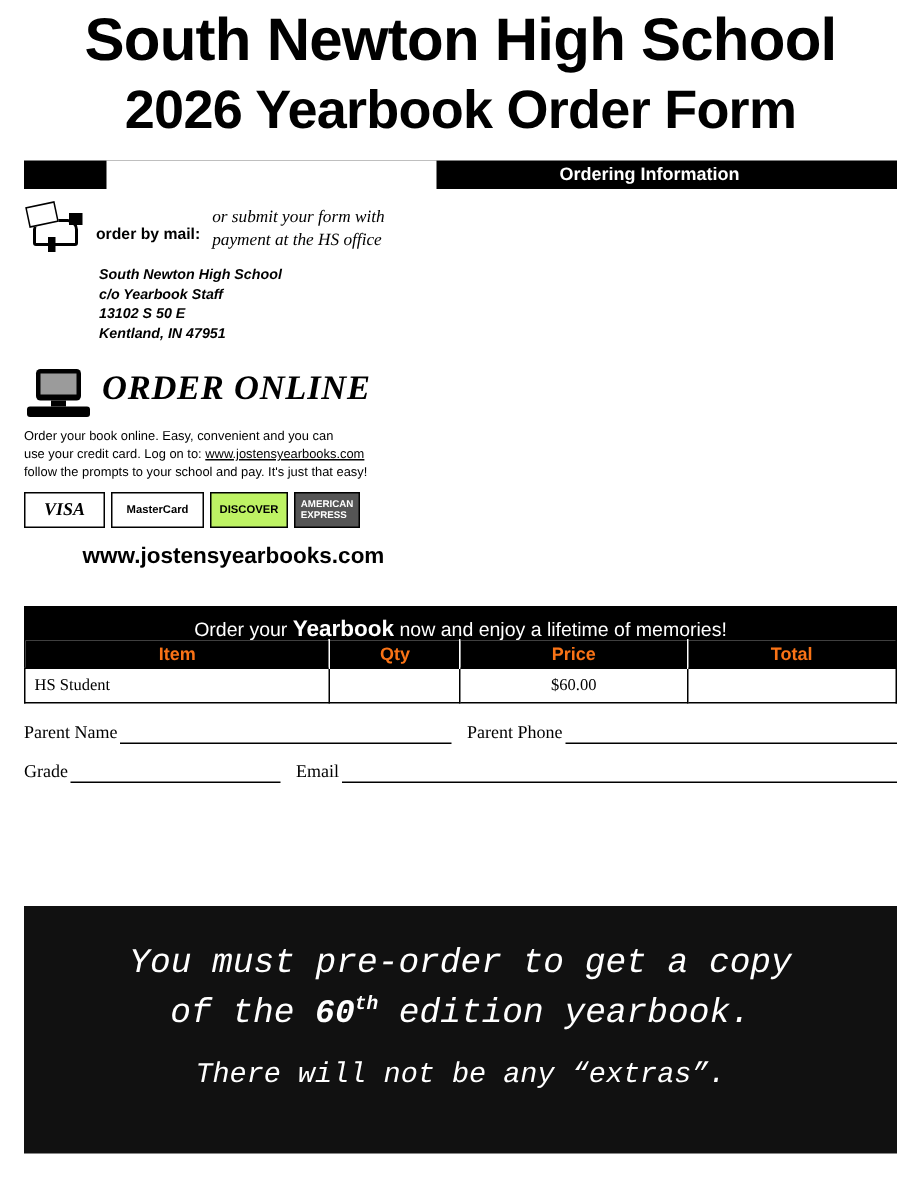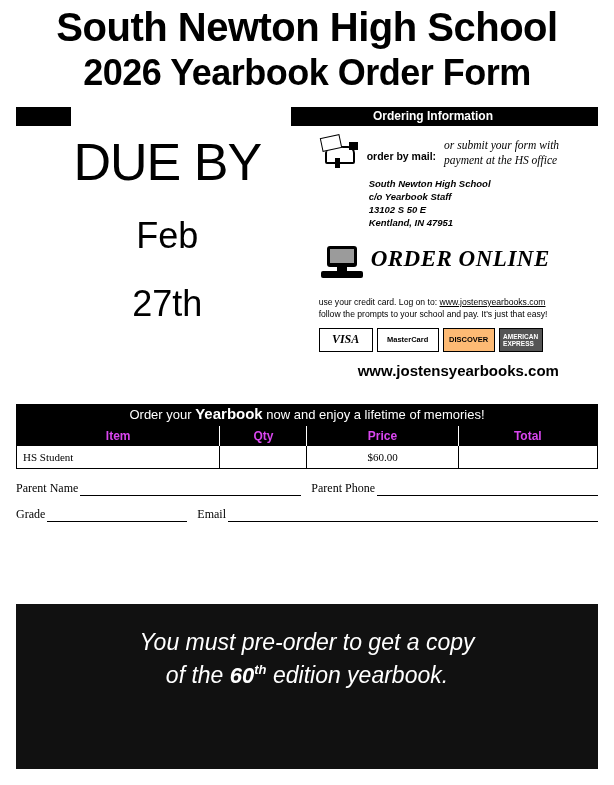--- a/index.html
+++ b/index.html
@@ -250,52 +250,52 @@
     display: flex;
     align-items: center;
     justify-content: center;
     font-size: 8px;
     font-weight: bold;
     padding: 0 4px;
     background: #fff;
   }
   .card.visa { font-family: "Liberation Serif", serif; font-style: italic; font-size: 12px; width: 44px; }
   .card.mc { width: 52px; font-size: 7.5px; }
-  .card.disc { width: 42px; font-size: 7.5px; background:#fdba74; }
+  .card.disc { width: 42px; font-size: 7.5px; background:#bef264; }
   .card.amex { width: 34px; background:#555; color:#fff; font-size: 6.5px; }
 
   .site-url {
     text-align: center;
     font-size: 15px;
     font-weight: bold;
     margin-top: 10px;
   }
 
   
   .yb-band {
     margin: 6px 16px 0 16px;
     background: #000;
     color: #fff;
     height: 22px;
-    line-height: 20px;
+    line-height: 32px;
     text-align: center;
     font-size: 13px;
   }
   .yb-band b { font-size: 15px; }
 
   
   table.order-table {
     margin: 0 16px;
     width: calc(100% - 32px);
     border-collapse: collapse;
     border: 1px solid #000;
   }
   table.order-table th {
     background: #000;
-    color: #d946ef;
+    color: #f97316;
     font-size: 12px;
     font-weight: bold;
     padding: 2px 0;
     border-right: 1px solid #fff;
   }
   table.order-table th:last-child { border-right: none; }
   table.order-table td {
     border: 1px solid #000;
     height: 20px;
     font-size: 11px;
@@ -329,21 +329,21 @@
   
   .footer-box {
     position: absolute;
     left: 16px;
     right: 16px;
     top: 604px;
     height: 165px;
     background: #111;
     color: #fff;
     text-align: center;
-    font-family: Liberation Sans, sans-serif;
+    font-family: Liberation Mono, monospace;
     font-style: italic;
     padding-top: 22px;
     box-sizing: border-box;
   }
   .footer-l1 { font-size: 23px; line-height: 1.45; }
   .footer-l2 { font-size: 23px; line-height: 1.45; }
   .footer-l3 { font-size: 19px; line-height: 1.45; margin-top: 10px; }
   .ed-num {
     font-weight: bold;
     font-style: italic;
@@ -359,25 +359,20 @@
   <div class="title-line2">2026 Yearbook Order Form</div>
 </div>
 
 <div class="order-band">
   <div class="band-notch"></div>
   <div class="band-label">Ordering Information</div>
 </div>
 
 <div class="mid">
 
-  <div class="mid-left">
-    <div class="due-by">DUE BY</div>
-    <div class="due-feb">Feb</div>
-    <div class="due-day">27th</div>
-  </div>
 
   <div class="mid-right">
 
     <div class="mail-row">
       <span class="mailbox-icon">
         <span class="mb-body"></span>
         <span class="mb-post"></span>
         <span class="mb-flag"></span>
         <span class="mb-letter"></span>
       </span>
@@ -397,21 +392,21 @@
       <span class="computer-icon">
         <span class="mon"></span>
         <span class="mon-screen"></span>
         <span class="stand"></span>
         <span class="kbd"></span>
       </span>
       <span class="order-online-text">ORDER ONLINE</span>
     </div>
 
     <div class="online-instr">
-      <br>
+      <span>Order your book online.  Easy, convenient and you can</span><br>
       <span>use your credit card.  Log on to: </span><u>www.jostensyearbooks.com</u><br>
       <span>follow the prompts to your school and pay.  It's just that easy!</span>
     </div>
 
     <div class="cards">
       <span class="card visa">VISA</span>
       <span class="card mc">MasterCard</span>
       <span class="card disc">DISCOVER</span>
       <span class="card amex">AMERICAN EXPRESS</span>
     </div>
@@ -461,13 +456,14 @@
     <span class="fld-label">Email</span>
     <span class="fld-line"></span>
   </div>
 </div>
 
 <div class="footer-box">
   <div class="footer-l1">You must pre-order to get a copy</div>
   <div class="footer-l2">
     <span>of the </span><span class="ed-num">60</span><span class="ed-sup">th</span><span> edition yearbook.</span>
   </div>
+  <div class="footer-l3">There will not be any “extras”.</div>
 </div>
 
 </body></html>

